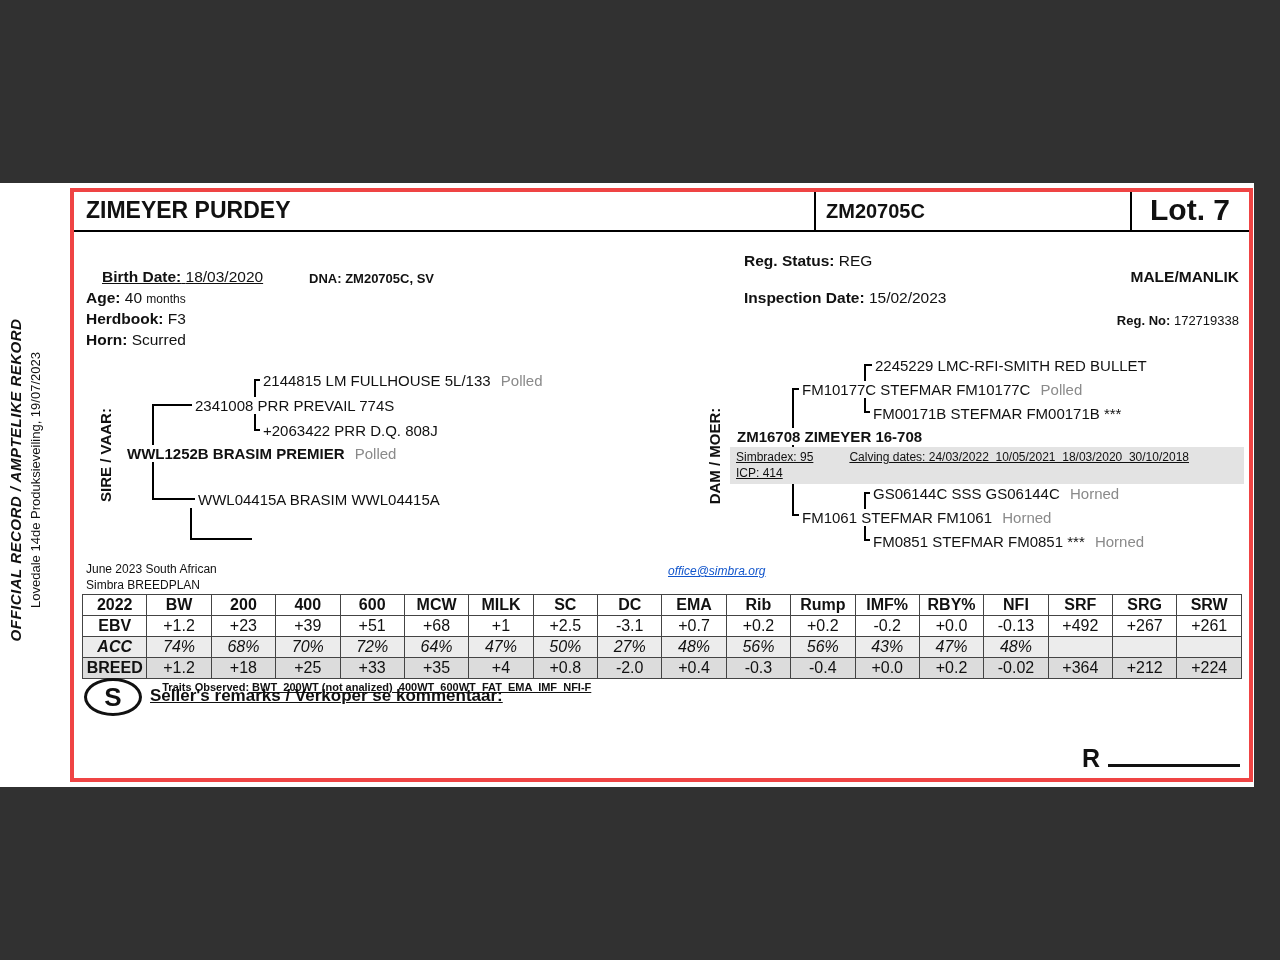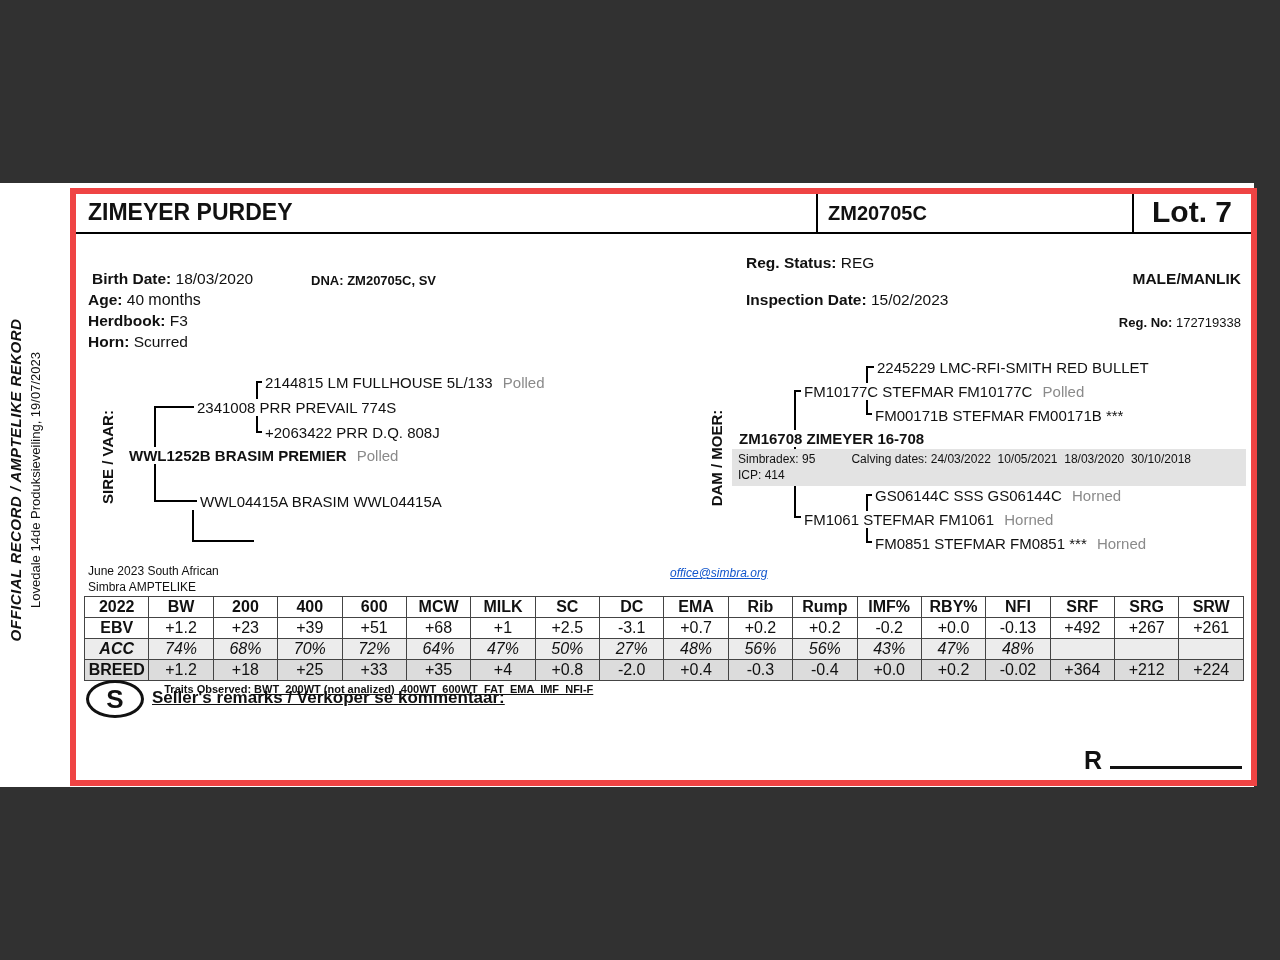--- a/index.html
+++ b/index.html
@@ -13,60 +13,60 @@
 
   
   .vmargin{
     position:absolute;left:-265px;top:452px;width:600px;height:56px;
     transform:rotate(-90deg);text-align:center;
   }
   .vline1{font-weight:bold;font-style:italic;font-size:15px;letter-spacing:.5px;}
   .vline2{font-size:13px;margin-top:4px;}
 
   
-  .doc{position:absolute;left:70px;top:188px;width:1175px;height:586px;border:6px solid #ef4444;background:#fff;}
+  .doc{position:absolute;left:70px;top:188px;width:1175px;height:586px;border:4px solid #ef4444;background:#fff;}
 
   .titlebar{position:absolute;left:0;top:0;width:100%;height:38px;border-bottom:2px solid #000;}
   .animal-name{position:absolute;left:12px;top:5px;font-size:23px;font-weight:bold;}
   .animal-id{position:absolute;left:752px;top:8px;font-size:20px;font-weight:bold;}
   .lot{position:absolute;left:1060px;top:1px;width:112px;text-align:center;font-size:30px;font-weight:bold;}
   .tdiv{position:absolute;top:0;height:38px;border-left:2px solid #000;}
   .tdiv.d1{left:740px;} .tdiv.d2{left:1056px;}
 
   .breederbar{
     position:absolute;left:0;top:40px;width:100%;height:25px;background:#ececec;
     border-bottom:2px solid #000;display:flex;justify-content:space-between;align-items:center;
     box-sizing:border-box;padding:0 10px;font-size:15px;font-weight:bold;
   }
 
   .lbl{font-weight:bold;}
   .info-item{position:absolute;font-size:15.5px;white-space:nowrap;}
-  .small{font-size:16px;}
-  .i-birth{left:16px;top:76px;}
+  .small{font-size:12px;}
+  .i-birth{left:28px;top:76px;text-decoration:underline;}
   .i-dna{left:235px;top:79px;font-size:13px;font-weight:bold;}
   .i-age{left:12px;top:97px;}
   .i-herd{left:12px;top:118px;}
   .i-horn{left:12px;top:139px;}
   .i-regstat{left:670px;top:60px;}
   .i-insp{left:670px;top:97px;}
   .i-sex{right:10px;top:76px;font-weight:bold;}
   .i-regno{right:10px;top:121px;font-size:13px;}
 
   
   .vlabel{position:absolute;width:130px;height:20px;transform:rotate(-90deg);
     font-weight:bold;font-size:15px;text-align:center;white-space:nowrap;}
   .vl-sire{left:-32px;top:253px;}
   .vl-dam{left:577px;top:254px;}
   .ln{position:absolute;background:#000;}
   .pnode{position:absolute;font-size:15px;white-space:nowrap;background:#fff;padding:0 3px;}
   .pnode .hornstat{color:#8a8a8a;margin-left:6px;font-weight:normal;}
   .pbold{font-weight:bold;}
   .statsbox{
     position:absolute;left:656px;top:255px;width:514px;height:37px;background:#e3e3e3;
-    font-size:12px;box-sizing:border-box;padding:3px 6px;
+    font-size:12px;box-sizing:border-box;padding:3px 6px;text-decoration:underline;
   }
   .statsbox .row1{display:flex;gap:36px;white-space:pre-wrap;}
   .statsbox .row2{margin-top:2px;}
 
   
   .bp-t1{position:absolute;left:12px;top:370px;font-size:12px;}
   .bp-t2{position:absolute;left:12px;top:386px;font-size:12px;}
   .email{position:absolute;left:594px;top:372px;font-size:12px;font-style:italic;
     color:#1155cc;text-decoration:underline;}
   table.bp{
@@ -207,21 +207,21 @@
   <div class="pnode" style="left:725px;top:317px;">
     <span>FM1061 STEFMAR FM1061</span>
     <span class="hornstat">Horned</span>
   </div>
   <div class="pnode" style="left:796px;top:341px;">
     <span>FM0851 STEFMAR FM0851 ***</span>
     <span class="hornstat">Horned</span>
   </div>
 
   <div class="bp-t1">June 2023 South African</div>
-  <div class="bp-t2">Simbra AMPTELIKE</div>
+  <div class="bp-t2">Simbra BREEDPLAN</div>
   <a class="email" href="#">office@simbra.org</a>
 
   <table class="bp">
     <thead>
         <tr>
           <th>2022</th>
           <th>BW</th>
           <th>200</th>
           <th>400</th>
           <th>600</th>

